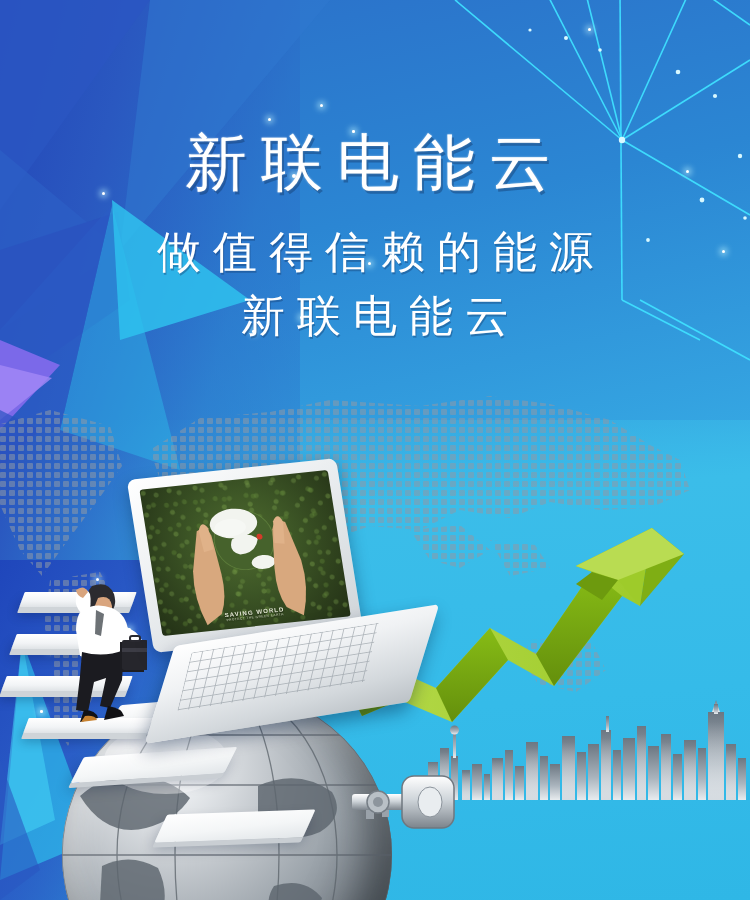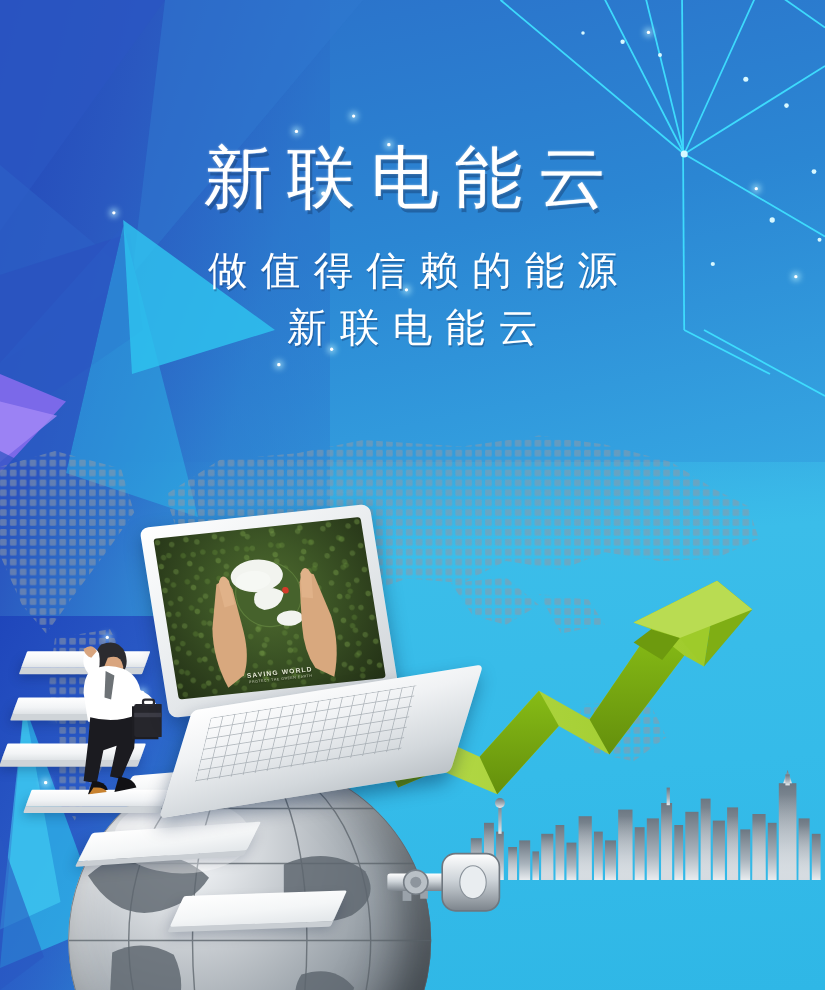--- a/index.html
+++ b/index.html
@@ -55,21 +55,21 @@
     position:absolute; left:0; top:132px; width:750px;
     text-align:center; z-index:40;
   }
   .title-main {
     font-size:62px; font-weight:normal; color:#ffffff;
     letter-spacing:14px; line-height:1;
     text-shadow: 2px 3px 0 rgba(20,60,110,.45), 0 0 2px rgba(255,255,255,.6);
   }
   .title-sub {
     margin-top:26px;
-    font-size:36px; color:#ffffff; font-weight:normal;
+    font-size:44px; color:#ffffff; font-weight:normal;
     letter-spacing:12px; line-height:1.45;
     text-shadow: 1px 2px 0 rgba(20,60,110,.40);
     padding-left:12px;
   }
   .title-sub .l2 { display:block; }
 
   
   .scene { position:absolute; left:0; top:0; width:750px; height:900px; z-index:30; }
 
   

